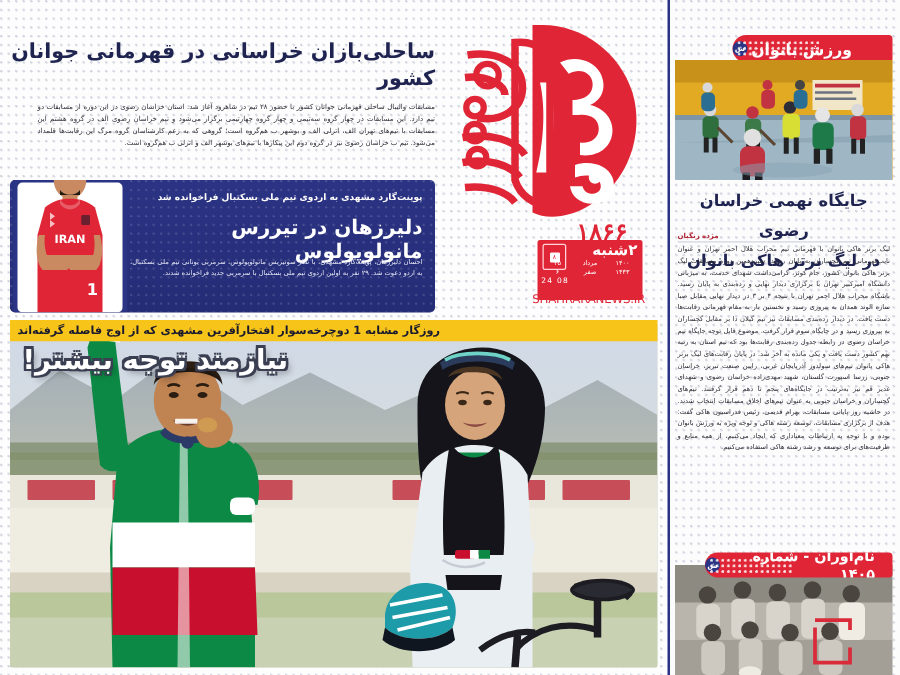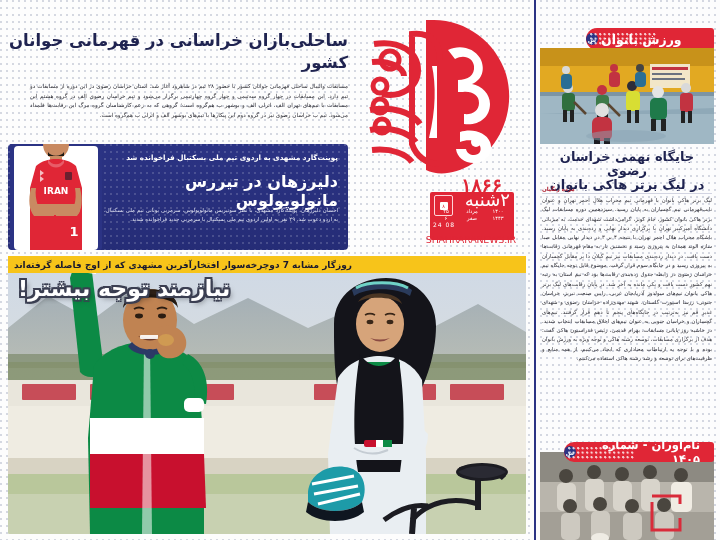--- a/index.html
+++ b/index.html
@@ -65,22 +65,22 @@
     right: 14px; top: 186px;
     width: 84px; height: 48px;
     background: #e02636;
     color: #fff;
     border-radius: 2px;
     overflow: hidden;
   }
   .date-main {
     position: absolute;
     right: 4px; top: 1px;
-    font-size: 18px;
-    font-weight: normal;
+    font-size: 12px;
+    font-weight: bold;
     line-height: 14px;
   }
   .date-stamp {
     position: absolute;
     left: 4px; top: 3px;
     width: 17px; height: 19px;
     border: 1.2px solid #ffd3d7;
     border-radius: 2px;
     display: flex; align-items: center; justify-content: center;
   }
@@ -305,21 +305,21 @@
   .hockey-svg { display:block; width:174px; height:96px; }
 
   .side-head {
     position: absolute;
     right: 8px; top: 150px;
     width: 170px;
     text-align: center;
     font-size: 13px;
     font-weight: bold;
     color: #1f2350;
-    line-height: 14px;
+    line-height: 24px;
     letter-spacing: -0.3px;
   }
   .side-byline {
     position: absolute;
     right: 8px; top: 186px;
     width: 170px;
     text-align: left;
     font-size: 5.6px;
     color: #b02030;
     font-weight: bold;
@@ -586,21 +586,21 @@
           <path d="M450 214 C462 206 488 206 498 214 C486 222 462 222 450 214 Z" fill="#2a2a33"></path>
 
           <path d="M300 236 C300 216 322 204 342 210 C356 214 360 230 354 244 C342 256 312 256 300 244 Z" fill="#1d9ba8"></path>
           <path d="M304 226 l42 -8 M306 236 l44 -8 M310 246 l42 -10" stroke="#ffffff" stroke-width="3"></path>
           <path d="M300 244 C312 256 342 256 354 244 L356 254 C342 266 312 266 298 254 Z" fill="#0f1620"></path>
         </g>
       </svg>
     </div>
 
     <div class="kicker-bar">
-      <span>روزگار مشابه 7 دوچرخه‌سوار افتخارآفرین مشهدی که از اوج فاصله گرفته‌اند</span>
+      <span>روزگار مشابه 1 دوچرخه‌سوار افتخارآفرین مشهدی که از اوج فاصله گرفته‌اند</span>
     </div>
 
     <div class="main-head">نیازمند توجه بیشتر!</div>
   </div>
 
   <div class="side-col" style="left:534px;">
     <div class="dot-texture"></div>
     <div class="side-rule" style="right:auto;left:0;"></div>
 
     <div class="side-badge">

